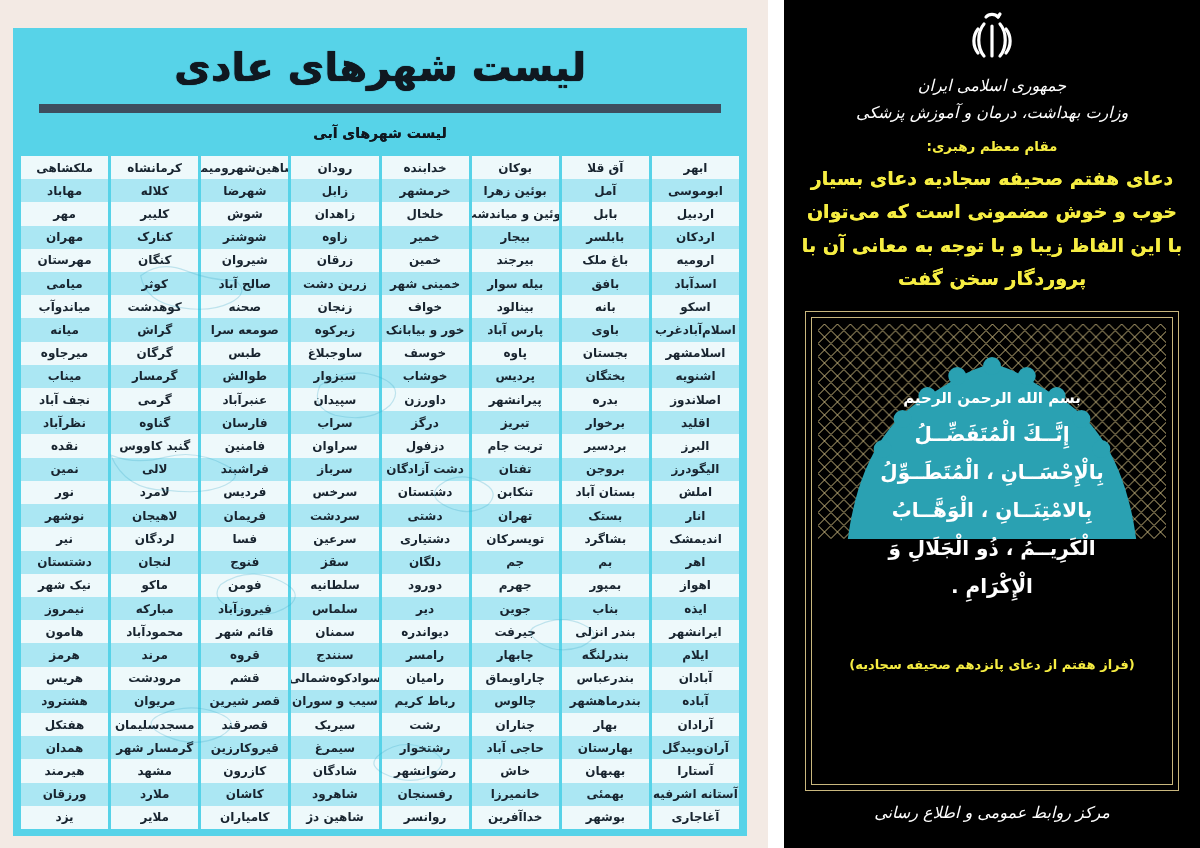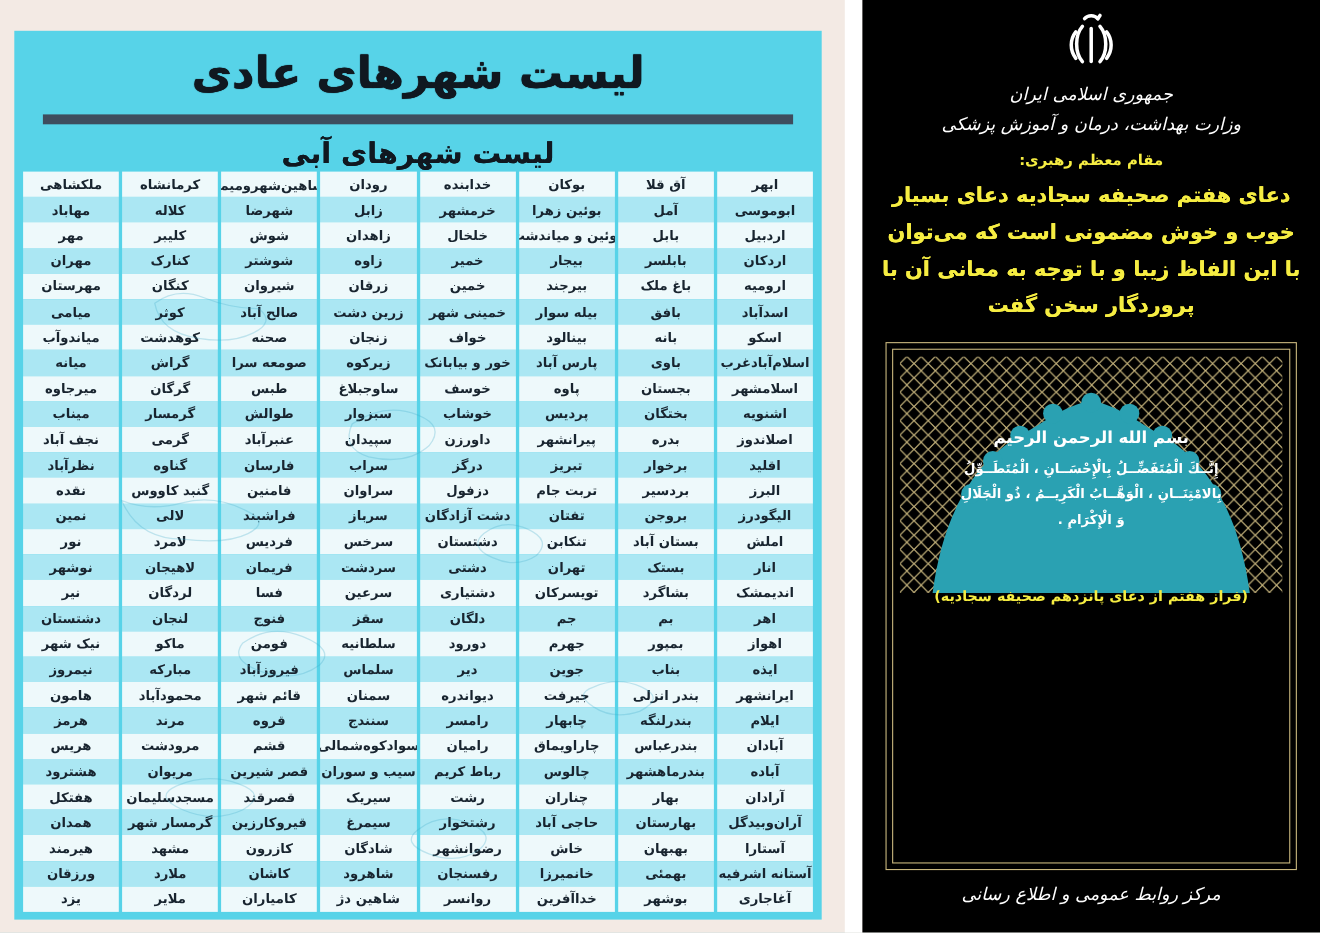--- a/index.html
+++ b/index.html
@@ -5,21 +5,21 @@
   * { margin:0; padding:0; box-sizing:border-box; }
   body { font-family:"DejaVu Sans", sans-serif; background:#e8e0da; }
   .page { position:relative; width:1200px; height:848px; background:#f3eae4; overflow:hidden; }
 
   
   .doc { position:absolute; left:13px; top:28px; width:734px; height:808px; background:#57d3e8; }
   .doc-title { text-align:center; padding-top:16px; font-size:40px; font-weight:900;
                color:#101820; letter-spacing:-1px; direction:rtl;
                text-shadow:0 0 1px #101820, 0.5px 0 0 #101820; }
   .navy-bar { height:9px; background:#3e4d5e; margin:14px 26px 0 26px; }
-  .doc-subtitle { text-align:center; margin-top:12px; font-size:26px; font-weight:bold;
+  .doc-subtitle { text-align:center; margin-top:12px; font-size:14px; font-weight:bold;
                   color:#101820; direction:rtl; text-shadow:0 0 0.5px #101820; }
 
   .grid-wrap { position:absolute; left:8px; right:8px; top:128px; bottom:7px; }
   .cities-grid { direction:rtl; display:grid; height:100%;
                  grid-template-columns:repeat(8, 1fr);
                  grid-auto-rows:1fr; column-gap:3px; }
   .cell { display:flex; align-items:center; justify-content:center;
           font-size:12px; font-weight:bold; color:#18242f; white-space:nowrap;
           overflow:hidden; direction:rtl; position:relative; z-index:2; }
   .cell.even { background:#eef9fb; }
@@ -41,21 +41,21 @@
                   text-align:center; direction:rtl; margin-top:8px; padding:0 16px;
                   text-shadow:0 0 0.5px #f6ed42; }
 
   .frame { position:relative; width:374px; flex:1; margin-top:16px; margin-bottom:12px;
            border:1.5px solid #c9b77e; }
   .frame::after { content:""; position:absolute; inset:5px; border:1px solid #c9b77e; pointer-events:none; }
   .frame-inner { position:absolute; inset:12px; display:flex; flex-direction:column; align-items:center; }
   .arch-svg { position:absolute; top:12px; left:12px; right:12px; height:215px; width:calc(100% - 24px); }
   .bismillah { position:relative; z-index:2; margin-top:65px; color:#ffffff; font-size:15px;
                font-weight:bold; direction:rtl; }
-  .arabic-prayer { position:relative; z-index:2; color:#ffffff; font-size:12px; font-weight:bold;
+  .arabic-prayer { position:relative; z-index:2; color:#ffffff; font-size:20px; font-weight:bold;
                    line-height:1.9; text-align:center; direction:rtl; margin-top:8px; padding:0 52px; }
   .translation { position:relative; z-index:2; color:#f6ed42; font-size:14.5px; font-weight:bold;
                  line-height:1.9; text-align:center; direction:rtl; margin-top:38px; padding:0 40px; }
   .source-line { position:relative; z-index:2; color:#f6ed42; font-size:13px; font-weight:bold;
                  direction:rtl; margin-top:52px; }
   .panel-footer { color:#ffffff; font-size:16px; font-style:italic; margin-bottom:26px; direction:rtl; }
 </style>
 </head>
 <body>
 

